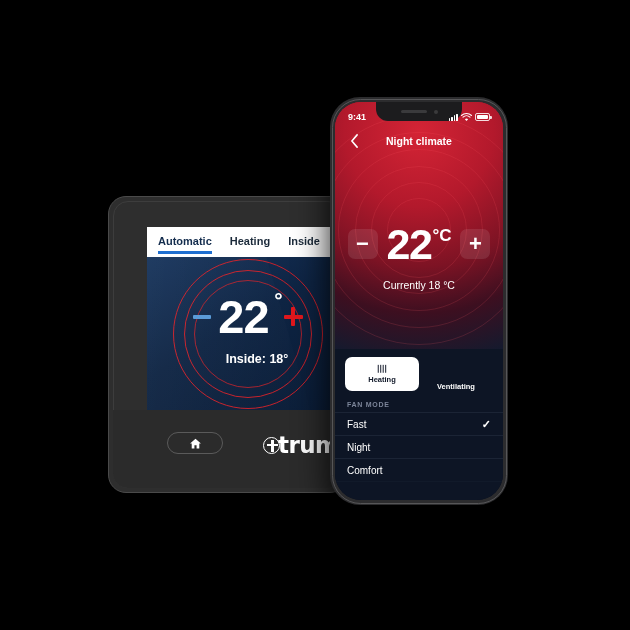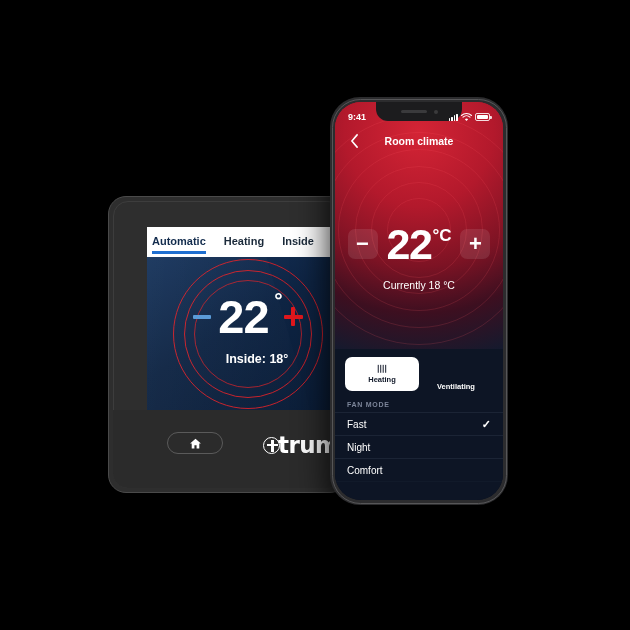--- a/index.html
+++ b/index.html
@@ -46,21 +46,21 @@
     height: 183px;
     background: #0d2240;
     overflow: hidden;
   }
   #tstat-tabbar {
     position: relative;
     height: 30px;
     background: #ffffff;
     display: flex;
     align-items: center;
-    padding-left: 5px;
+    padding-left: 11px;
     gap: 18px;
     white-space: nowrap;
   }
   .tstat-tab {
     font-size: 11px;
     color: #1b2a3a;
     font-weight: bold;
     position: relative;
     padding-bottom: 3px;
   }
@@ -527,21 +527,21 @@
             </div>
           </div>
         </div>
 
         <div id="phone-header">
           <div id="back-arrow">
             <svg width="9" height="14" viewBox="0 0 10 16">
               <path d="M8 1 L2 8 L8 15" stroke="#ffffff" stroke-width="1.8" fill="none" stroke-linecap="round" stroke-linejoin="round"></path>
             </svg>
           </div>
-          <div id="phone-title">Room climate</div>
+          <div id="phone-title">Night climate</div>
         </div>
 
         <div id="temp-control">
           <div class="step-btn">−</div>
           <div id="phone-temp-wrap">
             <span id="phone-temp">22</span>
             <span id="phone-temp-unit">°C</span>
           </div>
           <div class="step-btn">+</div>
         </div>

